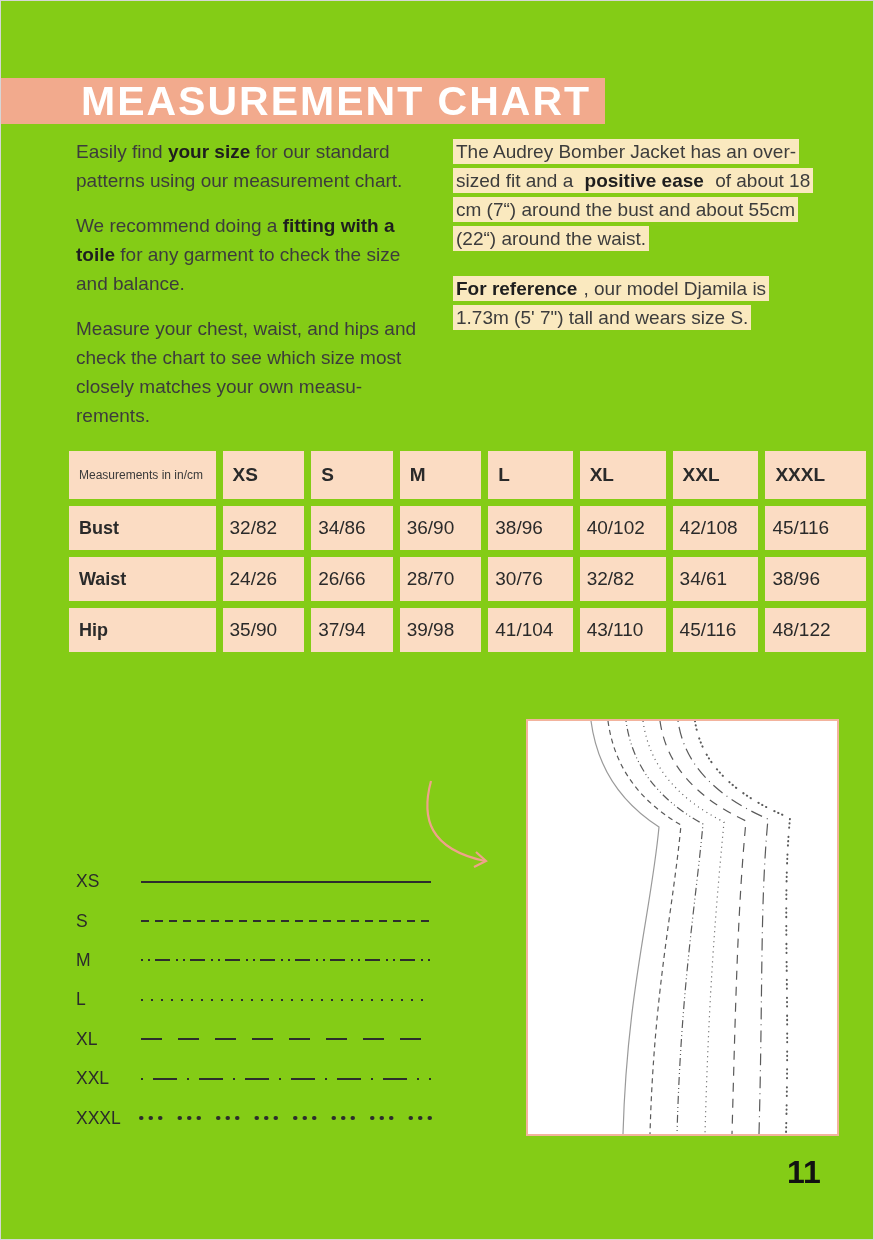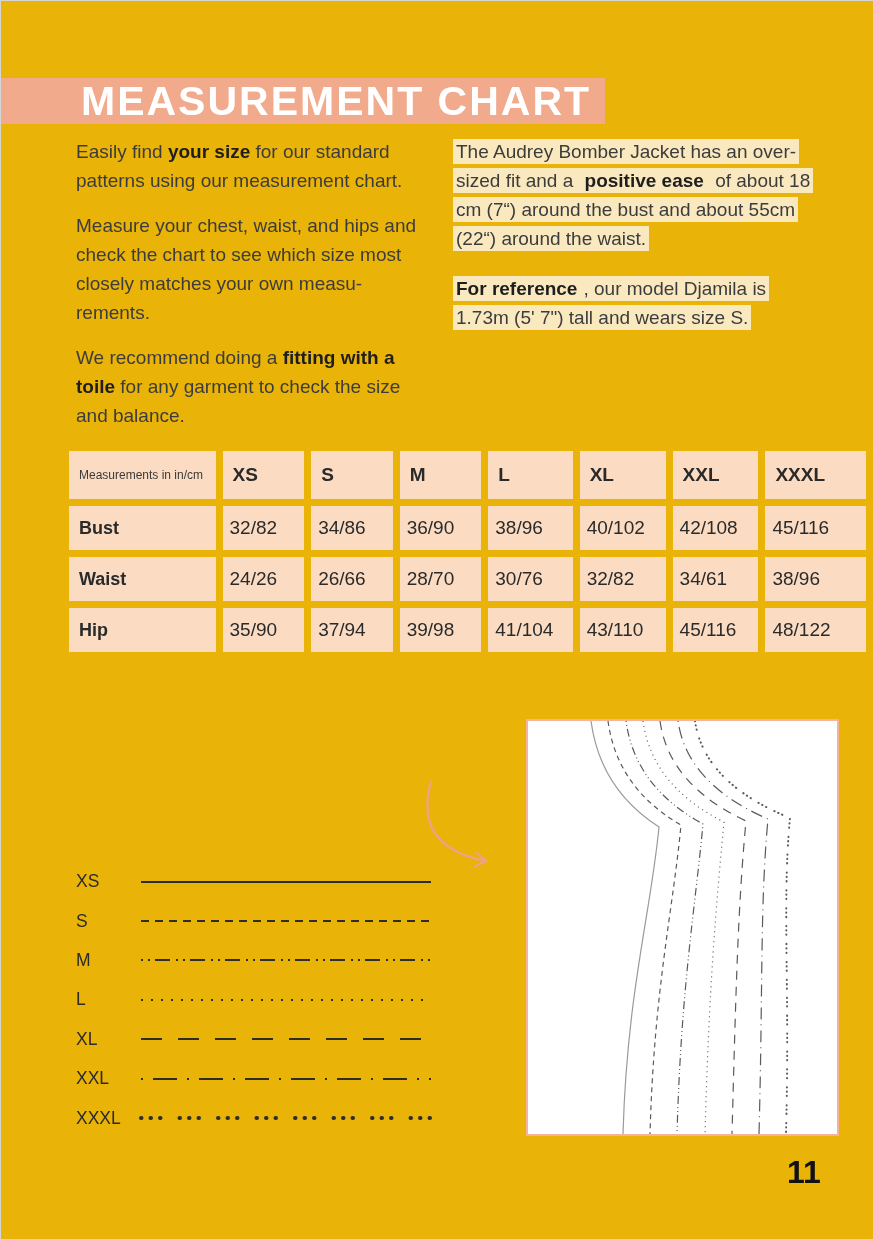--- a/index.html
+++ b/index.html
@@ -1,19 +1,19 @@
 <!DOCTYPE html>
 <html><head>
 <meta charset="utf-8">
 <style>
   html,body{margin:0;padding:0;background:#ffffff;}
   .page{
     position:relative;
     width:874px;height:1240px;
-    background:#eab308;
+    background:#84cc16;
     font-family:"Liberation Sans","DejaVu Sans",sans-serif;
     color:#3c3c3c;
     box-sizing:border-box;
     border:1px solid #d6d6d6;
     overflow:hidden;
   }
   b{color:#1e1e1e;}
   
   .title-bar{
     position:absolute;left:0;top:77px;width:604px;height:46px;
@@ -96,22 +96,22 @@
 <body>
 
 <div class="page">
 
   <div class="title-bar">
     <h1>MEASUREMENT CHART</h1>
   </div>
 
   <div class="col-left">
     <p>Easily find <b>your size</b> for our standard patterns using our measurement chart.</p>
+    <p>We recommend doing a <b>fitting with a toile</b> for any garment to check the size and balance.</p>
     <p>Measure your chest, waist, and hips and check the chart to see which size most closely matches your own measu-rements.</p>
-    <p>We recommend doing a <b>fitting with a toile</b> for any garment to check the size and balance.</p>
   </div>
 
   <div class="col-right">
     <p><mark>The Audrey Bomber Jacket has an over-sized fit and a </mark><mark><b>positive ease</b></mark><mark> of about 18 cm (7“) around the bust and about 55cm (22“) around the waist.</mark></p>
     <p class="ref"><mark><b>For reference</b></mark><mark>, our model Djamila is 1.73m (5' 7") tall and wears size S.</mark></p>
   </div>
 
   <table class="size-table">
     <thead>
       <tr>

